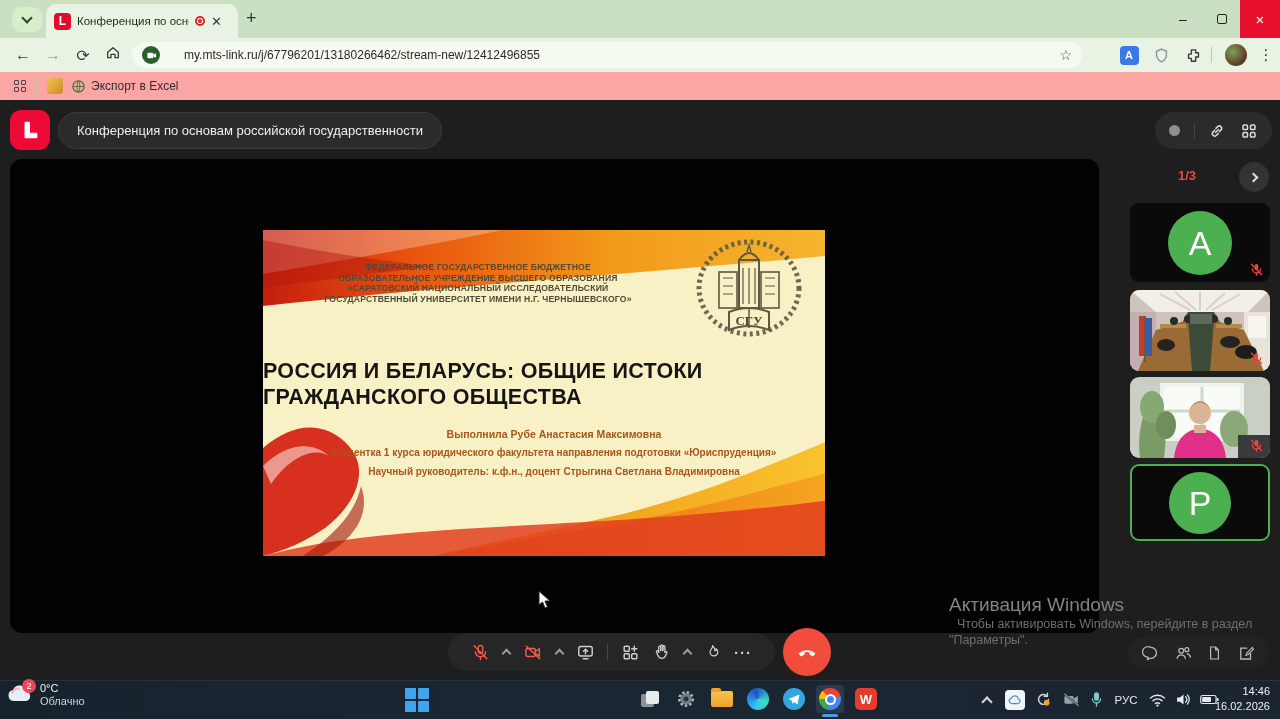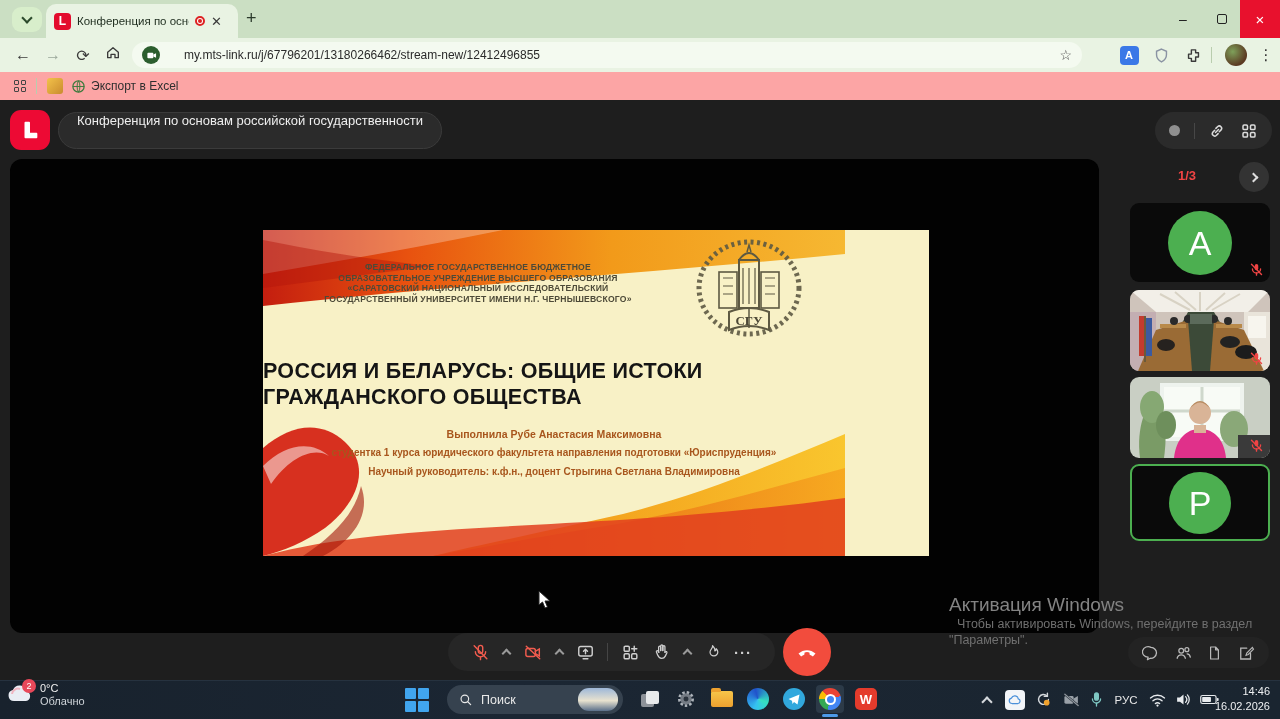--- a/index.html
+++ b/index.html
@@ -34,28 +34,28 @@
   .kebab { font-size:15px; color:#333; }
   .bookbar { left:0; top:72px; width:1280px; height:28px; background:#fca5a5; display:flex; align-items:center; }
   .bm-sep { width:1px; height:16px; background:#b9cdae; margin:0 10px; }
   .bm-label { font-size:12px; color:#2f2f2f; margin-left:5px; }
   .appsgrid { display:grid; grid-template-columns:5px 5px; grid-gap:2px; margin-left:14px; }
   .appsgrid i { width:5px; height:5px; border:1.4px solid #444; border-radius:1px; }
 
   
   .conf-bg { left:0; top:100px; width:1280px; height:580px; background:#1e1e1e; }
   .mts-logo { left:10px; top:110px; width:40px; height:40px; border-radius:11px; background:#ed0a34; display:flex; align-items:center; justify-content:center; }
-  .conf-pill { left:58px; top:112px; height:37px; background:#2b2b2b; border:1px solid #3b3b3b; border-radius:19px; display:flex; align-items:flex-start; padding:0 18px; color:#eee; font-size:13px; white-space:nowrap; }
+  .conf-pill { left:58px; top:112px; height:37px; background:#2b2b2b; border:1px solid #3b3b3b; border-radius:19px; display:flex; align-items:center; padding:0 18px; color:#eee; font-size:13px; white-space:nowrap; }
   .hdr-pill { left:1155px; top:112px; width:117px; height:37px; background:#2b2b2b; border-radius:19px; display:flex; align-items:center; justify-content:space-evenly; }
   .hdr-dot { width:11px; height:11px; border-radius:50%; background:#8f8f8f; }
   .hdr-sep { width:1px; height:16px; background:#474747; }
 
   
   .stage { left:10px; top:159px; width:1089px; height:474px; background:#020202; border-radius:12px; }
-  .slide { left:263px; top:230px; width:666px; height:326px; background:#f8f1c6; overflow:hidden; }
+  .slide { left:263px; top:230px; width:562px; height:326px; background:#f8f1c6; overflow:hidden; }
   .inst { left:0; top:32px; width:430px; text-align:center; font-size:8.6px; font-weight:bold; color:#4d4a38; line-height:10.5px; letter-spacing:.2px; }
   .s-title { left:0; top:128px; width:582px; text-align:left; font-size:21.5px; font-weight:bold; color:#151515; line-height:26px; letter-spacing:.3px; }
   .s-cred { width:582px; text-align:center; font-weight:bold; color:#a8561d; }
   .pag { left:1178px; top:168px; width:46px; color:#ef4444; font-size:13px; font-weight:bold; }
   .nextbtn { left:1239px; top:162px; width:30px; height:30px; border-radius:50%; background:#333; display:flex; align-items:center; justify-content:center; }
   .chev-r { width:7px; height:7px; border-right:2px solid #ddd; border-top:2px solid #ddd; transform:rotate(45deg); margin-left:-2px; }
 
   
   .tile { left:1130px; width:140px; border-radius:9px; background:#0a0a0a; overflow:hidden; }
   .tile svg { display:block; }
@@ -473,28 +473,20 @@
     </span>
   </div>
 
   <div class="abs startbtn">
       <i></i>
       <i></i>
       <i></i>
       <i></i>
     </div>
 
-  <div class="abs searchpill">
-    <svg width="14" height="14" viewBox="0 0 24 24">
-        <circle cx="10" cy="10" r="6.5" fill="none" stroke="#e9e9e9" stroke-width="2"></circle>
-        <path d="M15 15l5 5" stroke="#e9e9e9" stroke-width="2" stroke-linecap="round"></path>
-      </svg>
-    <span class="search-txt">Поиск</span>
-    <span class="search-img"></span>
-  </div>
 
   <div class="abs tb-ico" style="left:636px;">
     <span class="taskview">
       <i style="left:0;top:3px;width:13px;height:13px;background:#8d9299;"></i>
       <i style="left:5px;top:0;width:13px;height:13px;background:#e8eaec;"></i>
     </span>
   </div>
   <div class="abs tb-ico" style="left:672px;">
     <svg width="22" height="22" viewBox="0 0 24 24">
         <circle cx="12" cy="12" r="7" fill="none" stroke="#aeb4bb" stroke-width="3.4" stroke-dasharray="2.6 2.1"></circle>

